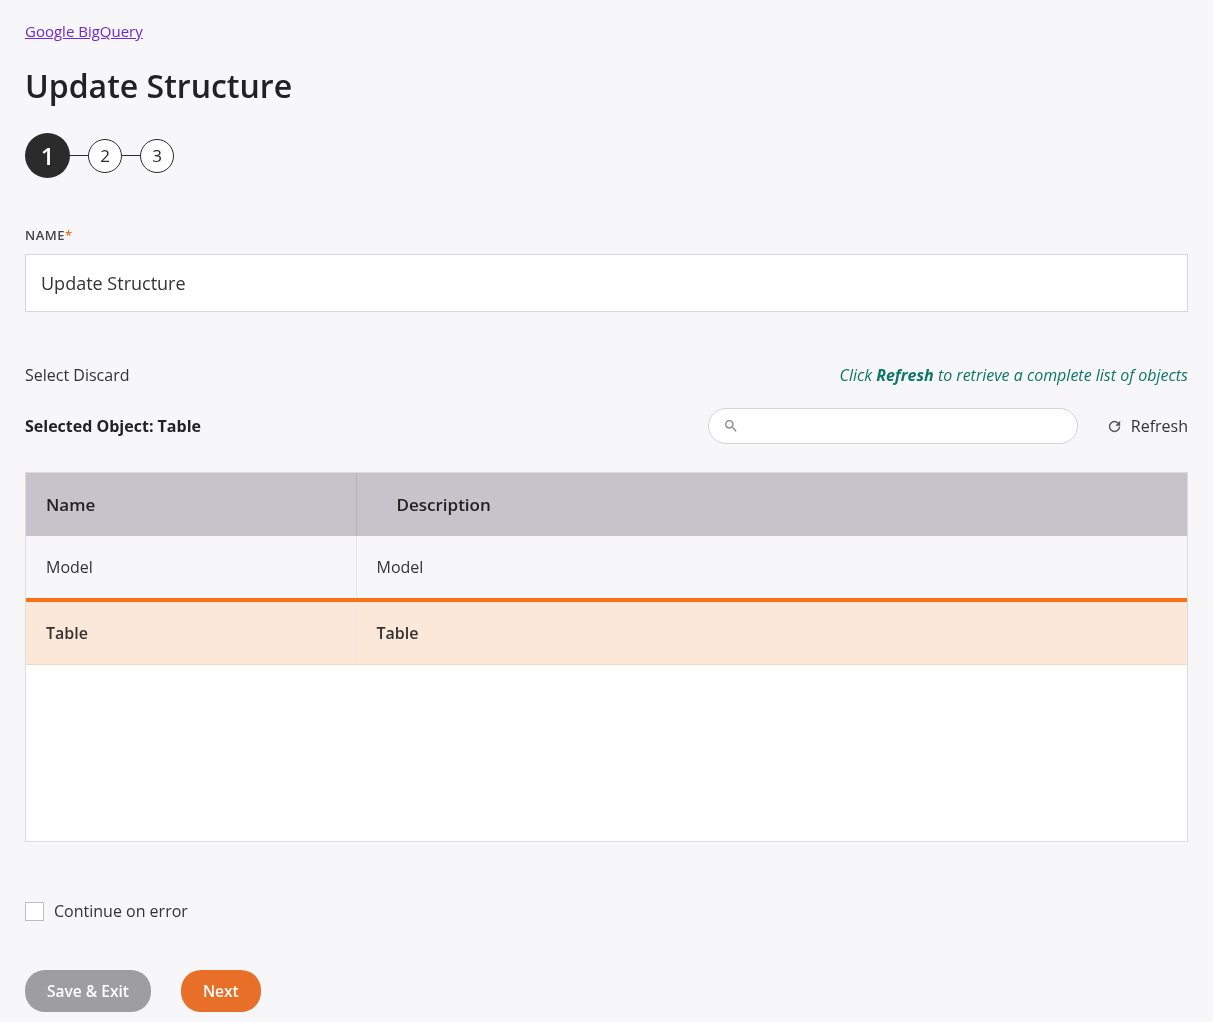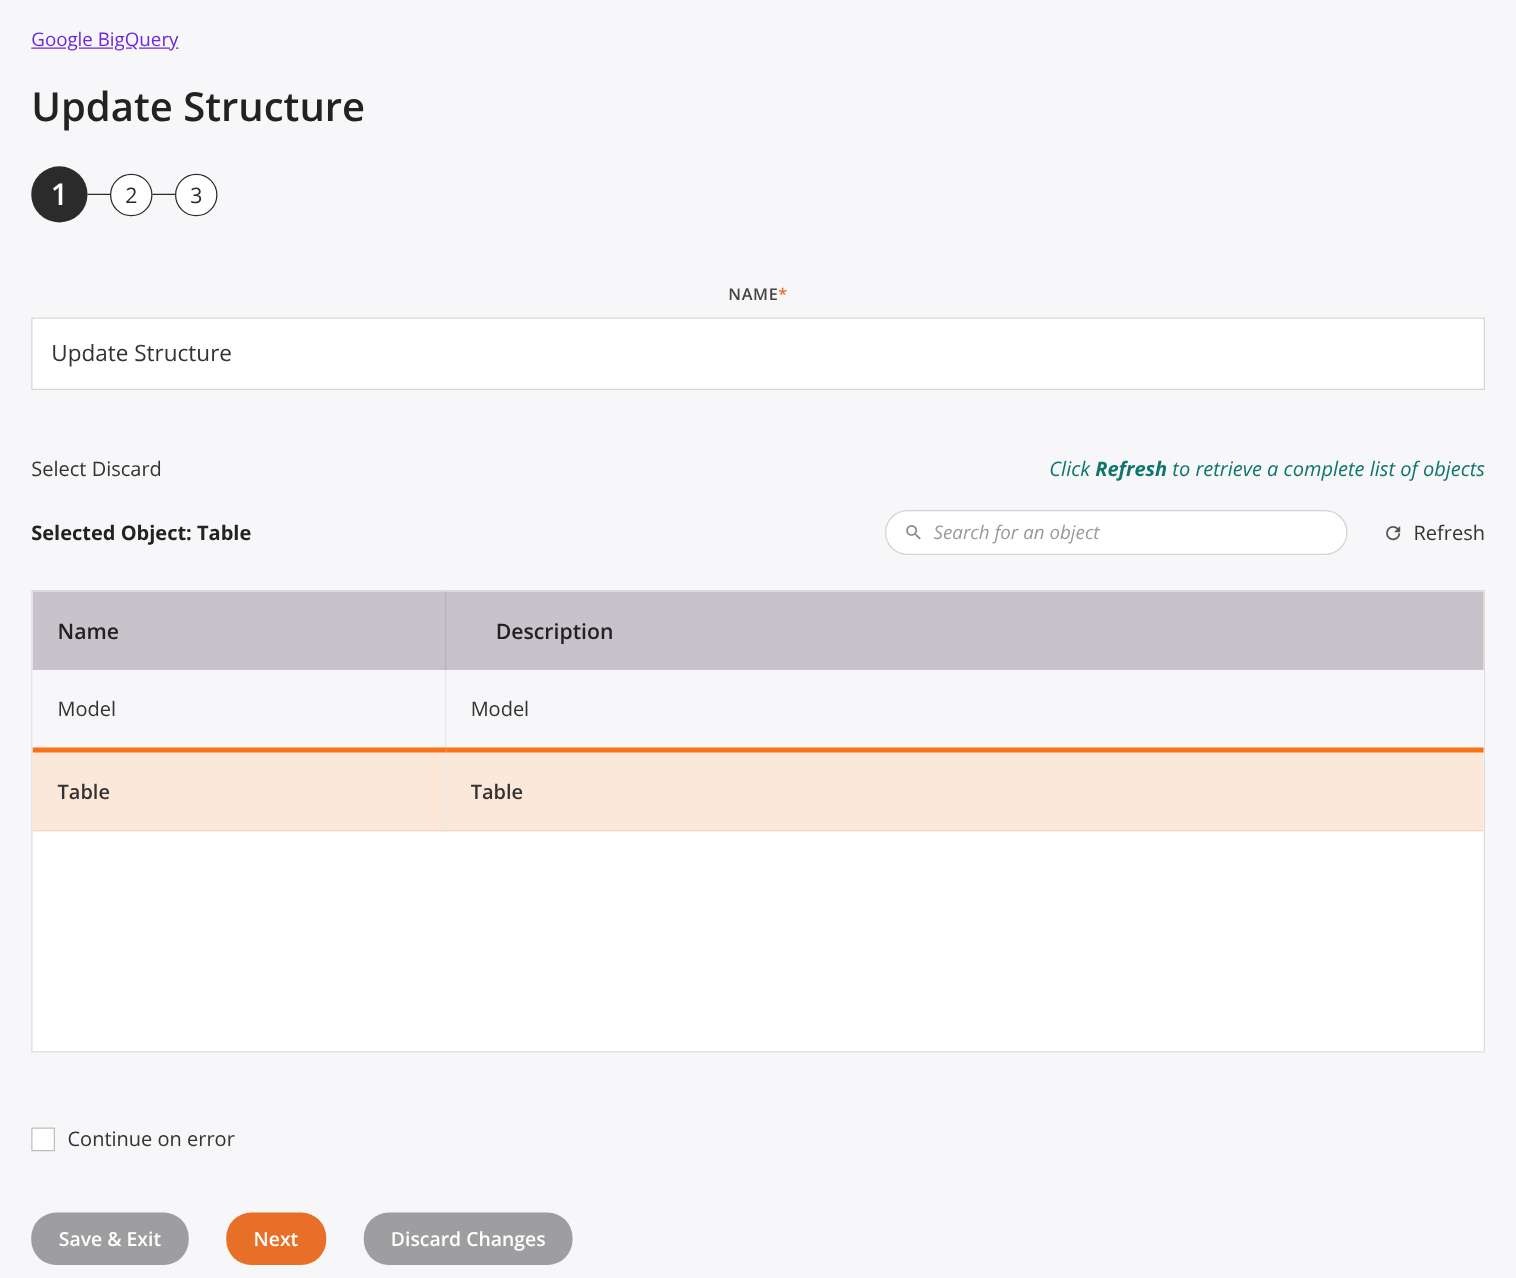--- a/index.html
+++ b/index.html
@@ -56,21 +56,20 @@
     height: 1.5px;
     background: #2b2b2b;
   }
   .field-label {
     font-size: 13px;
     font-weight: 600;
     letter-spacing: 0.5px;
     color: #444;
     margin-top: 48px;
     text-transform: uppercase;
-    text-align: center;
   }
   .required { color: #E76F27; }
   .text-input {
     width: 100%;
     margin-top: 10px;
     padding: 16px 15px;
     font-size: 18px;
     border: 1px solid #d6d6d6;
     background: #fff;
     color: #333;
@@ -227,21 +226,20 @@
 
 <div class="object-bar">
   <div class="selected-object">
     <span>Selected Object: </span><span>Table</span>
   </div>
   <div class="search-refresh">
     <div class="search-box">
       <svg class="search-icon" viewBox="0 0 24 24">
           <path d="M15.5 14h-.79l-.28-.27A6.471 6.471 0 0016 9.5 6.5 6.5 0 109.5 16c1.61 0 3.09-.59 4.23-1.57l.27.28v.79l5 4.99L20.49 19l-4.99-5zm-6 0C7.01 14 5 11.99 5 9.5S7.01 5 9.5 5 14 7.01 14 9.5 11.99 14 9.5 14z"></path>
         </svg>
-      <input type="text" placeholder="Search for an object" style="">
     </div>
     <div class="refresh-btn">
       <svg class="refresh-icon" viewBox="0 0 24 24">
           <path d="M17.65 6.35A7.95 7.95 0 0012 4a8 8 0 108 8h-2a6 6 0 11-1.76-4.24L13 11h7V4l-2.35 2.35z"></path>
         </svg>
       <span>Refresh</span>
     </div>
   </div>
 </div>
 
@@ -267,17 +265,16 @@
 </div>
 
 <div class="checkbox-row">
   <div class="checkbox"></div>
   <span>Continue on error</span>
 </div>
 
 <div class="footer-buttons">
   <button class="btn btn-gray">Save &amp; Exit</button>
   <button class="btn btn-orange">Next</button>
-  <button class="btn btn-gray">Discard Changes</button>
 </div>
 
 
 
 
 </body></html>

